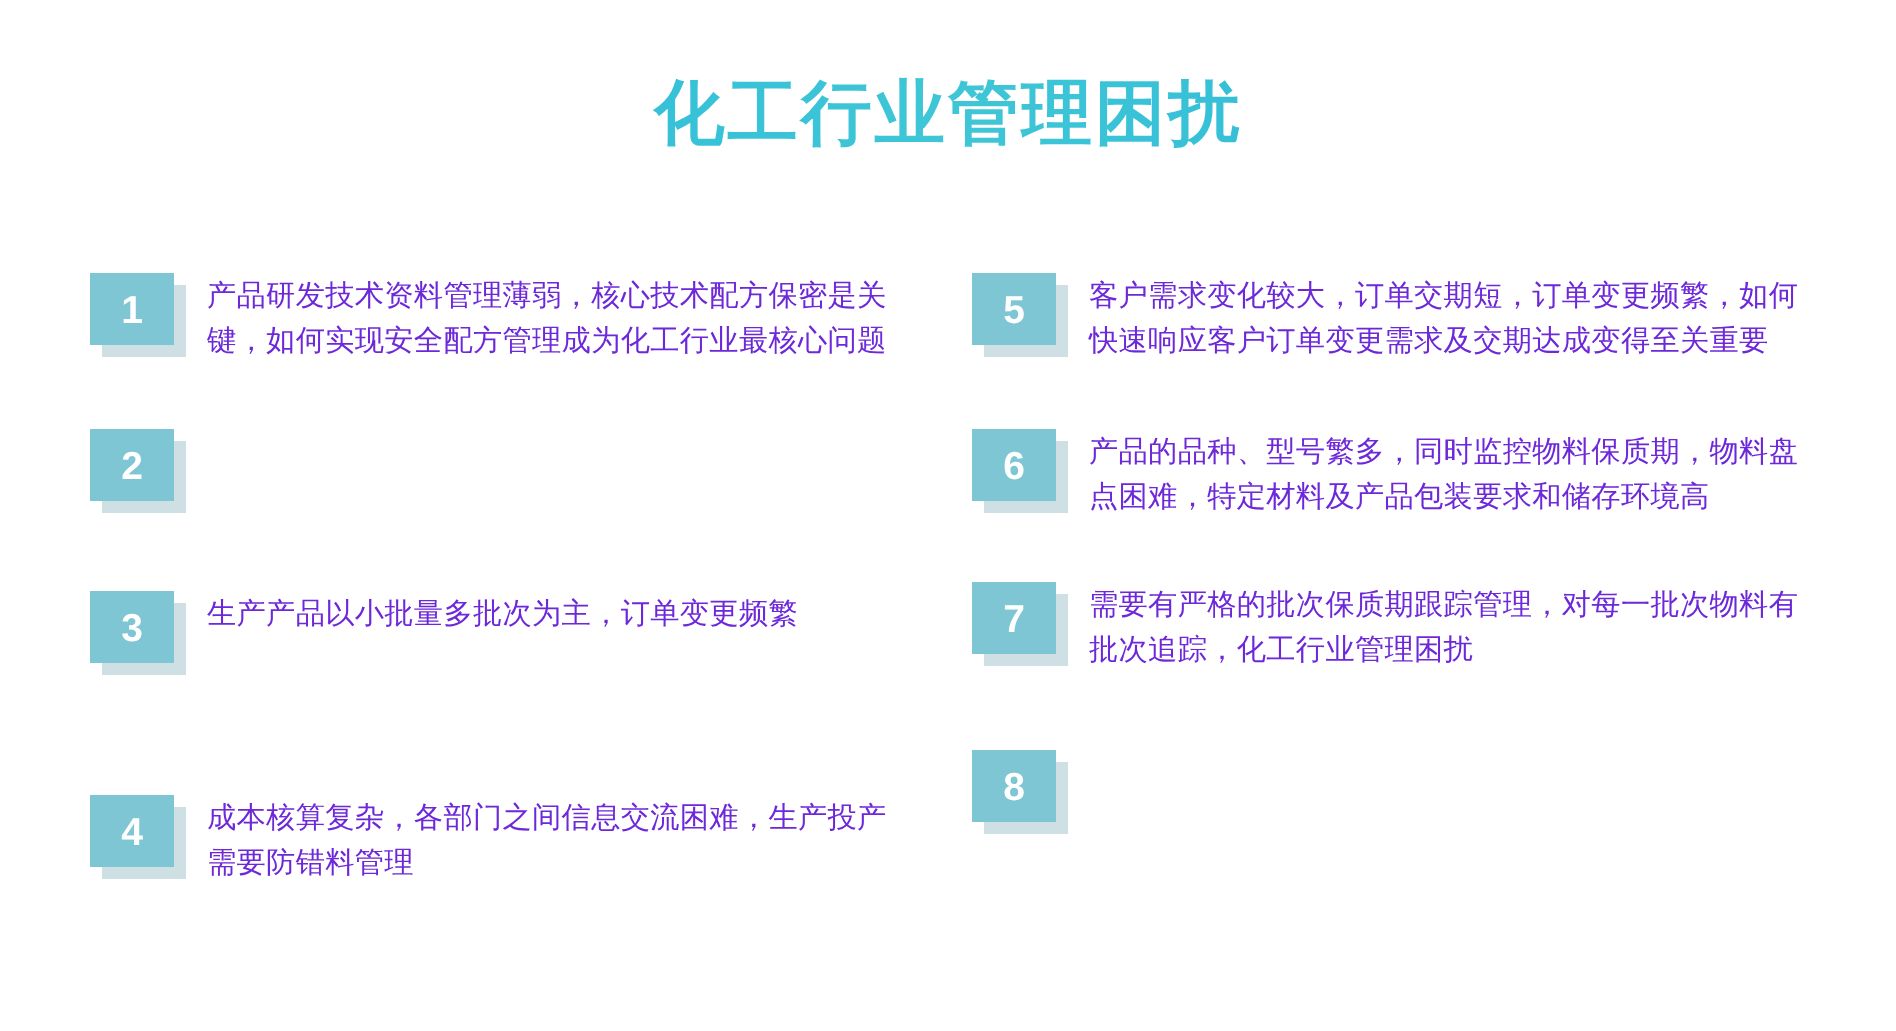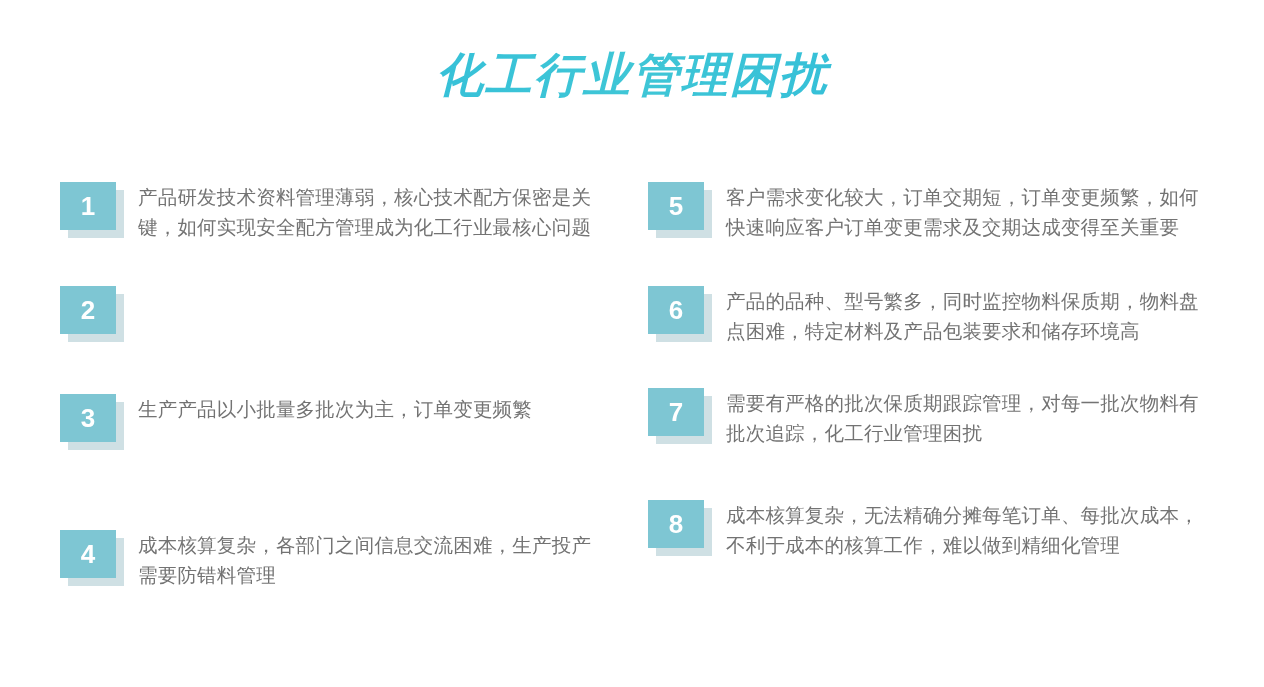--- a/index.html
+++ b/index.html
@@ -25,21 +25,20 @@
     left: 0;
     width: 100%;
     text-align: center;
     font-size: 47px;
     font-weight: bold;
     letter-spacing: 2px;
     color: #2fb9d8;
     background: linear-gradient(90deg, #23b6dd 0%, #3fc6d6 50%, #22b3dc 100%);
     -webkit-background-clip: text;
     background-clip: text;
-    font-style: italic;
     -webkit-text-fill-color: transparent;
   }
   .columns {
     position: absolute;
     top: 180px;
     left: 0;
     width: 100%;
     display: flex;
     box-sizing: border-box;
     padding: 0 48px 0 60px;
@@ -83,21 +82,21 @@
     font-size: 26px;
     font-weight: bold;
     display: flex;
     align-items: center;
     justify-content: center;
     line-height: 1;
   }
   .item-text {
     font-size: 19.5px;
     line-height: 30px;
-    color: #737373;
+    color: #6d28d9;
     padding-left: 12px;
     padding-top: 2px;
     flex: 1 1 auto;
     letter-spacing: 0.2px;
   }
   
   .col.left .item:nth-child(1) { margin-bottom: 42px; }
   .col.left .item:nth-child(2) { margin-bottom: 50px; }
   .col.left .item:nth-child(3) { margin-bottom: 78px; }
   .col.right .item:nth-child(1) { margin-bottom: 42px; }
@@ -172,19 +171,18 @@
           <div class="badge">7</div>
         </div>
         <div class="item-text">需要有严格的批次保质期跟踪管理，对每一批次物料有批次追踪，化工行业管理困扰</div>
       </div>
 
       <div class="item">
         <div class="badge-wrap">
           <div class="badge-shadow"></div>
           <div class="badge">8</div>
         </div>
-        <div class="item-text">成本核算复杂，无法精确分摊每笔订单、每批次成本，不利于成本的核算工作，难以做到精细化管理</div>
       </div>
 
     </div>
 
   </div>
 </div>
 
 </body></html>

